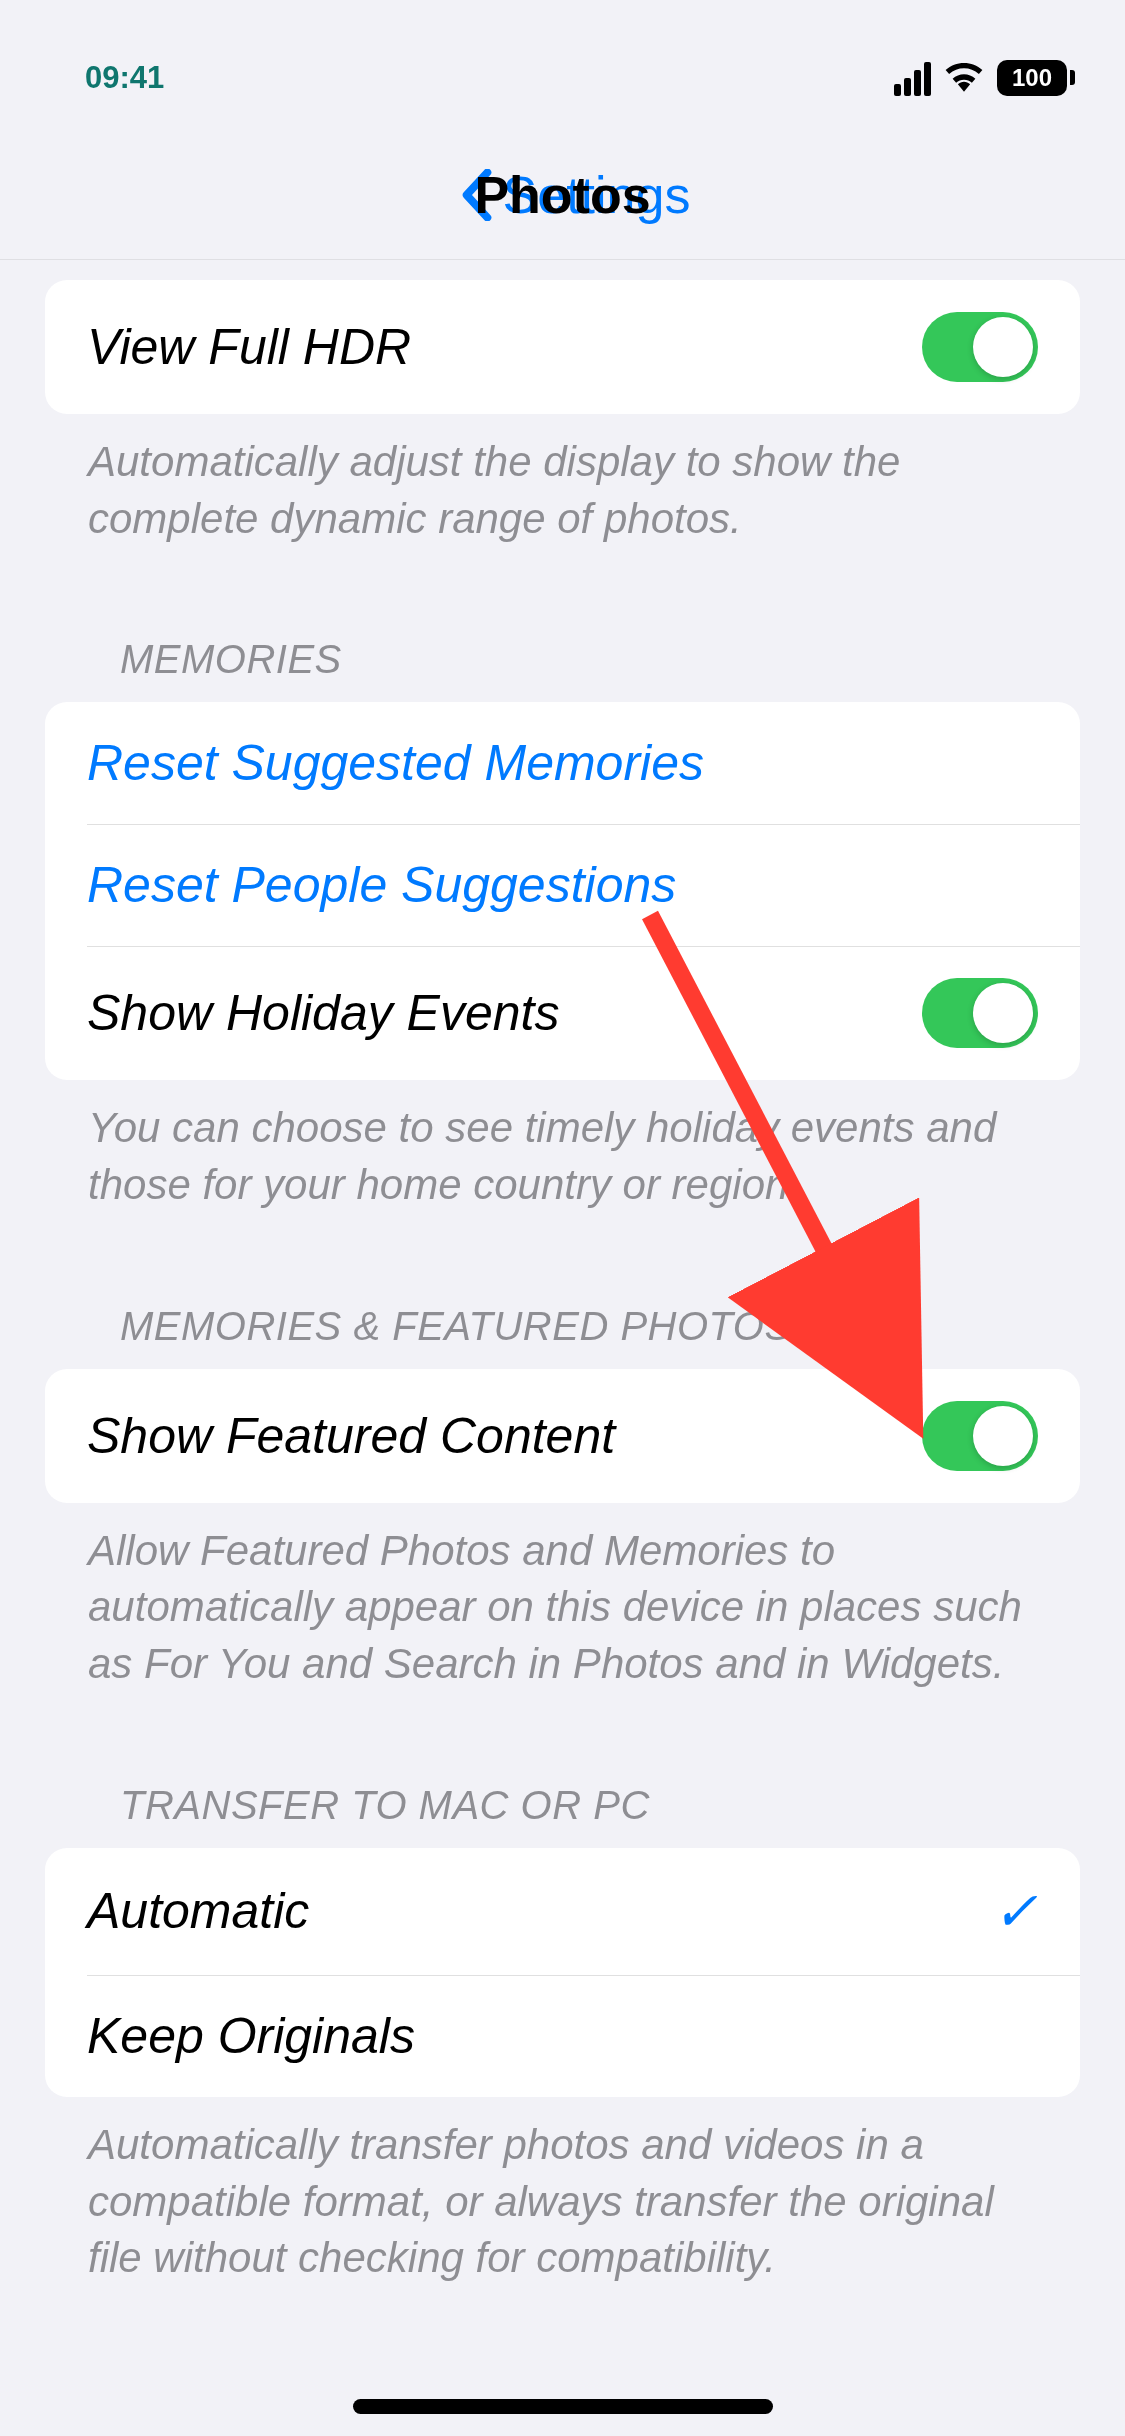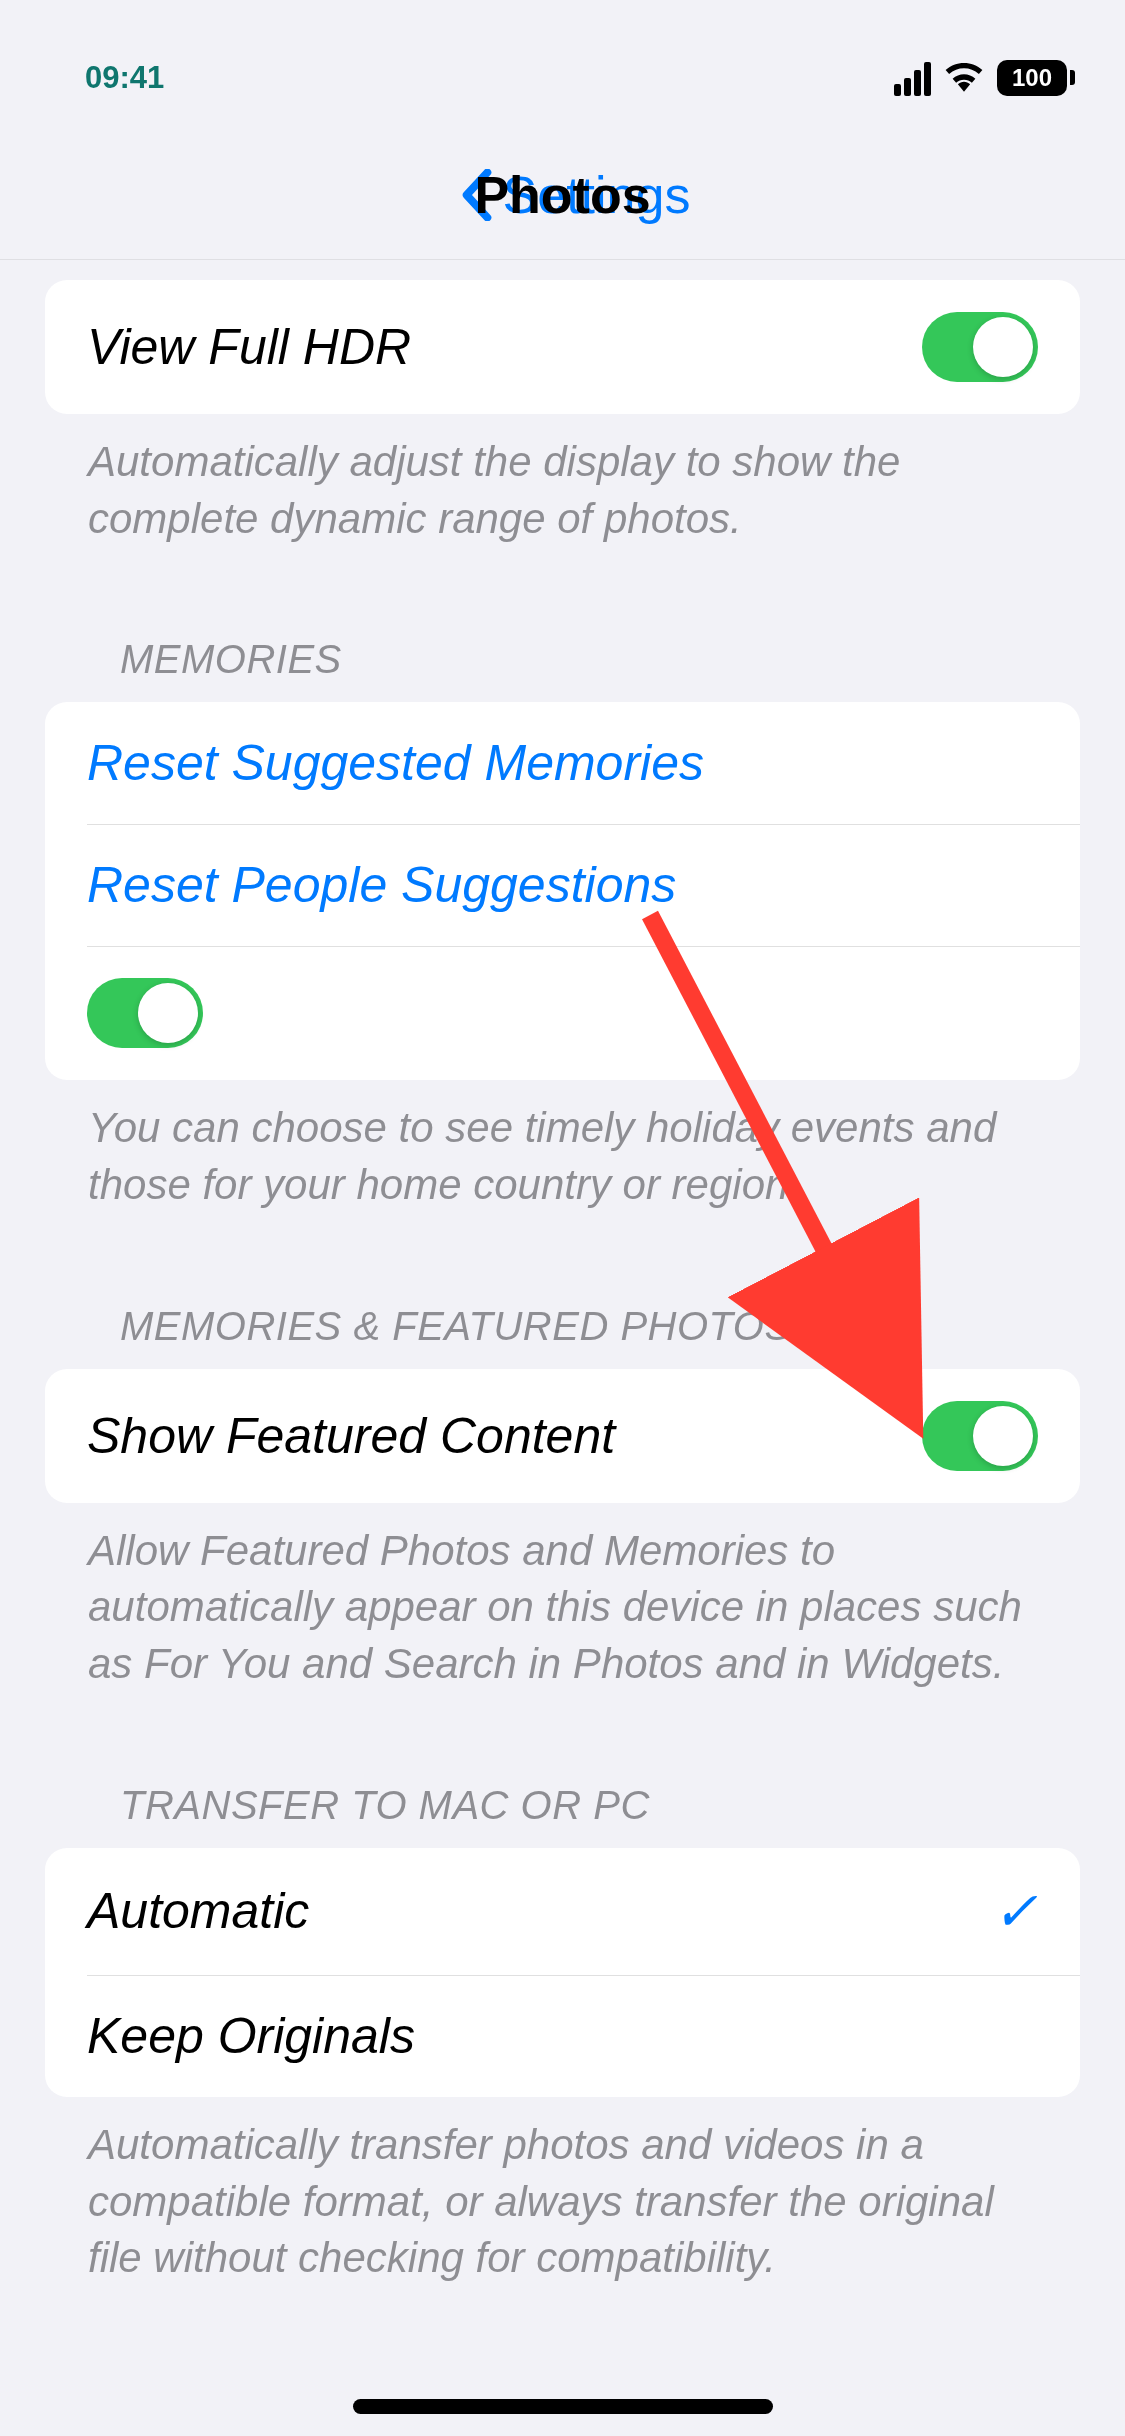--- a/index.html
+++ b/index.html
@@ -216,20 +216,21 @@
 
   <div class="section-header">MEMORIES</div>
   <div class="cell-group">
     <div class="cell">
       <span class="cell-label cell-link">Reset Suggested Memories</span>
     </div>
     <div class="cell">
       <span class="cell-label cell-link">Reset People Suggestions</span>
     </div>
     <div class="cell">
+      <span class="cell-label">Show Holiday Events</span>
       <div class="toggle toggle-on"></div>
     </div>
   </div>
   <div class="section-footer">You can choose to see timely holiday events and those for your home country or region.</div>
 
   <div class="section-header">MEMORIES &amp; FEATURED PHOTOS</div>
   <div class="cell-group">
     <div class="cell">
       <span class="cell-label">Show Featured Content</span>
       <div class="toggle toggle-on"></div>

